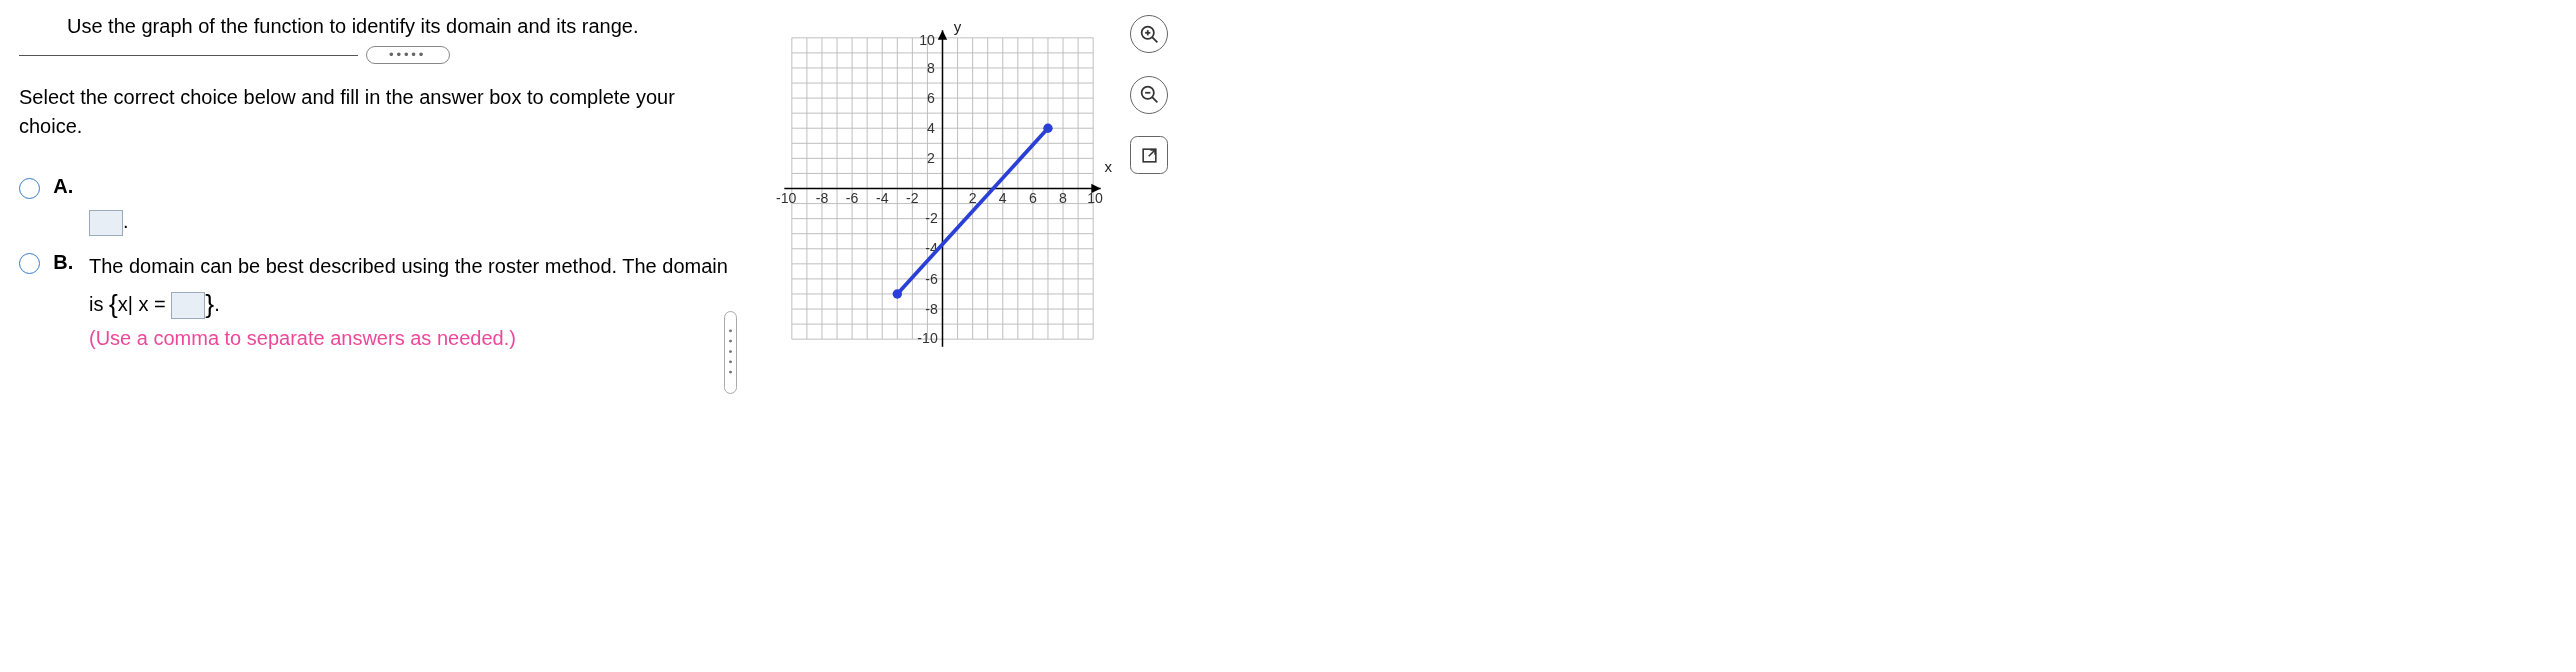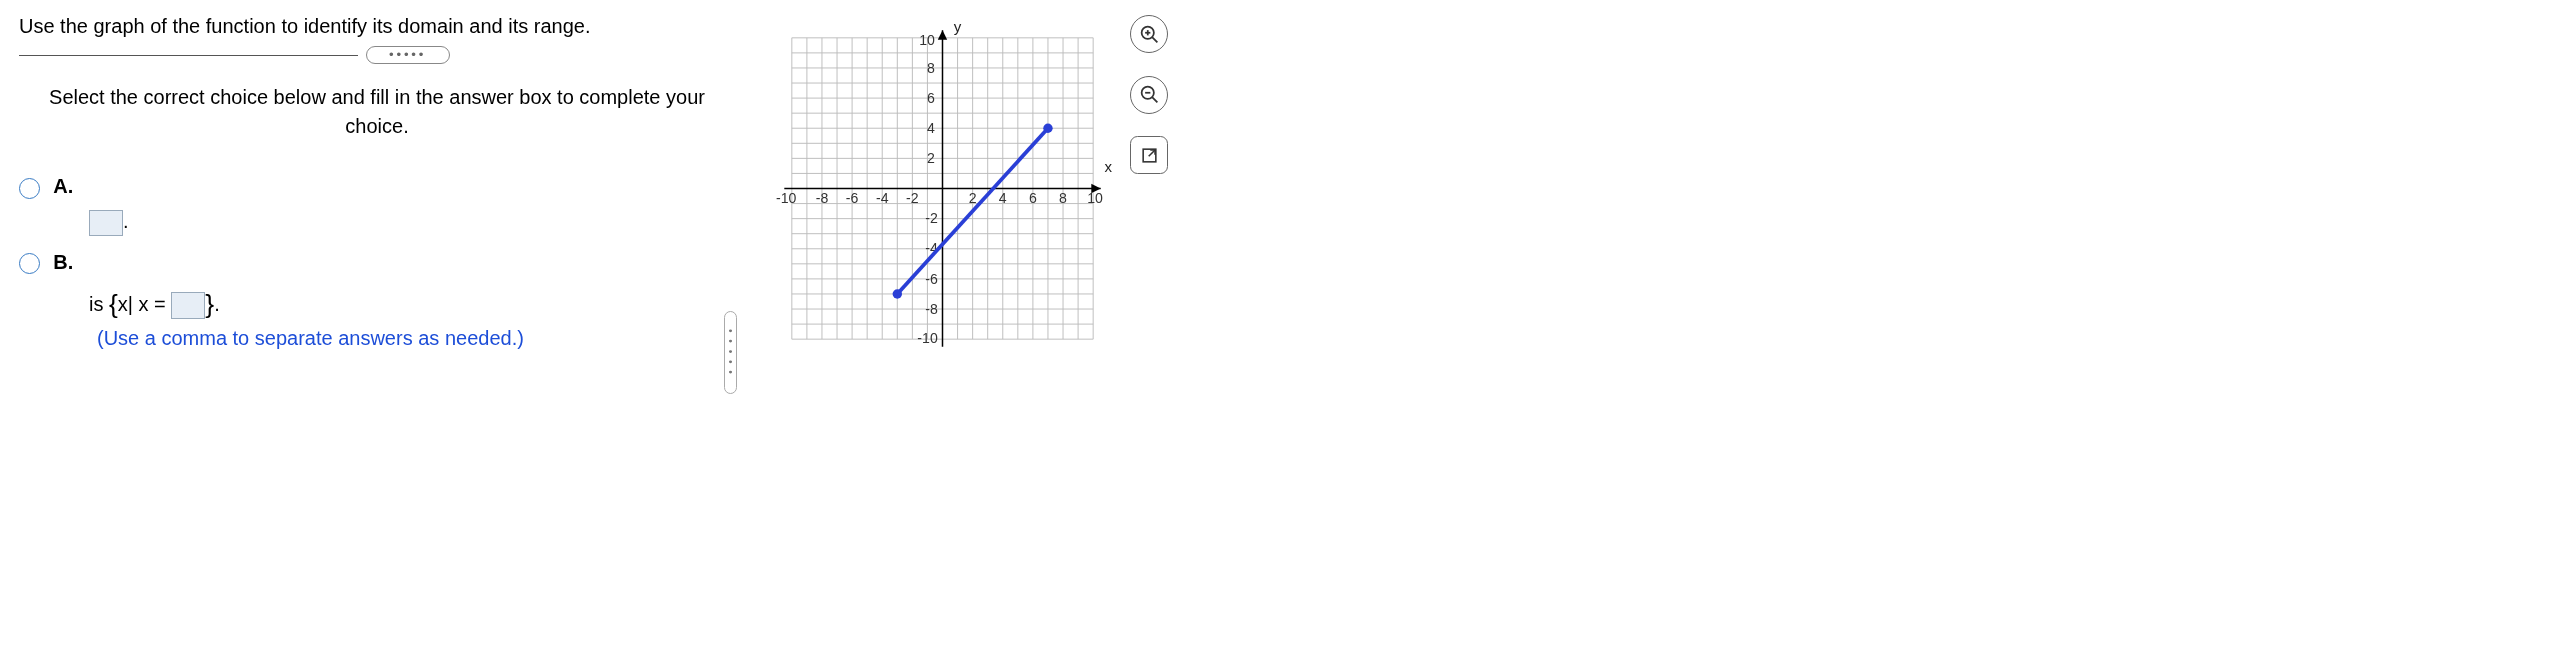--- a/index.html
+++ b/index.html
@@ -12,20 +12,21 @@
       width: 2576px;
       height: 672px;
     }
     .content {
       padding: 15px 19px;
       width: 754px;
     }
     .question-text {
       font-size: 20px;
       margin-bottom: 7.5px;
+      margin-left: 48px;
     }
     .divider-row {
       display: flex;
       align-items: center;
       margin-bottom: 19px;
     }
     .divider-line {
       flex: 0 0 339px;
       height: 0.9px;
       background: #555;
@@ -37,21 +38,20 @@
       color: #666;
       font-size: 13.2px;
       letter-spacing: 2.8px;
       line-height: 1;
       margin-left: 7.5px;
     }
     .instruction {
       font-size: 20px;
       margin-bottom: 34px;
       line-height: 1.45;
-      text-align: center;
     }
     .choice-row {
       display: flex;
       align-items: flex-start;
       margin-bottom: 13.2px;
       gap: 13.2px;
     }
     .radio {
       width: 21px;
       height: 21px;
@@ -71,22 +71,21 @@
     }
     .answer-box {
       display: inline-block;
       width: 34px;
       height: 26.4px;
       background: #e7eef6;
       border: 0.9px solid #9ab;
       vertical-align: middle;
     }
     .hint-text {
-      color: #1d4ed8;
-      margin-left: 8px;
+      color: #ec4899;
     }
     .vdots {
       position: absolute;
       left: 724px;
       top: 311px;
       border: 0.9px solid #aaa;
       border-radius: 11.3px;
       padding: 17px 2.8px;
       color: #777;
       font-size: 10.4px;
@@ -149,21 +148,21 @@
     <div class="choice-body">
       <br>
       <span class="answer-box"></span><span>.</span>
     </div>
   </div>
 
   <div class="choice-row">
     <div class="radio"></div>
     <div class="choice-label">B.</div>
     <div class="choice-body">
-      <br>
+      <span>The domain can be best described using the roster method. The domain</span><br>
       <span>is </span><span style="font-size:26.4px;position:relative;top:2.8px">{</span><span>x| x = </span><span class="answer-box"></span><span style="font-size:26.4px;position:relative;top:2.8px">}</span><span>.</span><br>
       <span class="hint-text">(Use a comma to separate answers as needed.)</span>
     </div>
   </div>
 </div>
 
 <div class="vdots">• • • • •</div>
 
 <div class="graph-wrap">
   <svg width="339" height="339" viewBox="0 0 360 360" style="font-size:21px">

